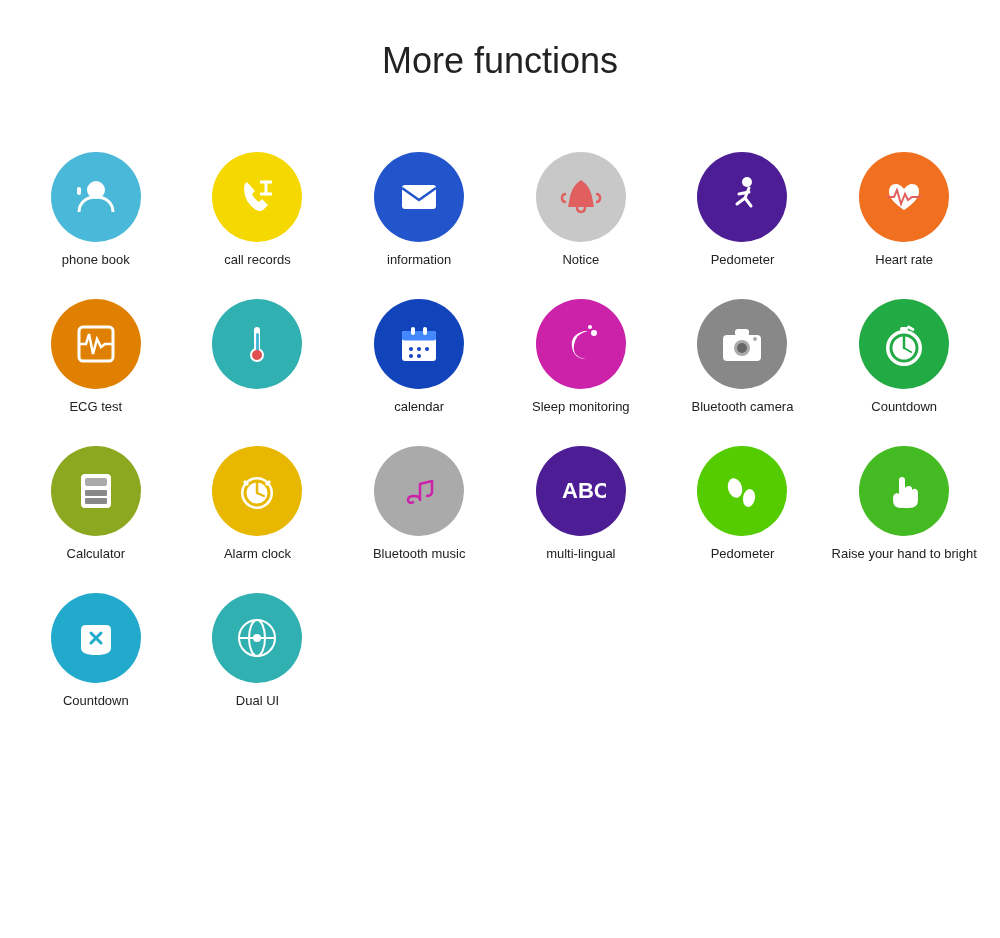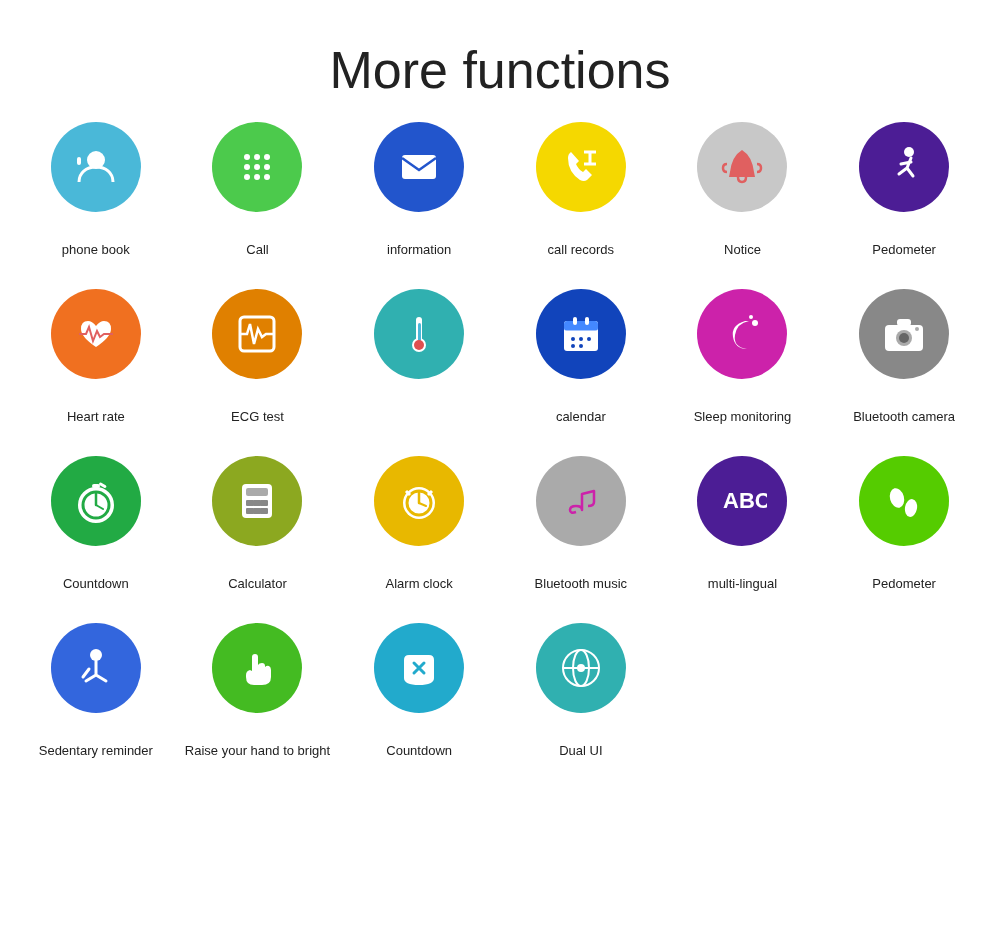--- a/index.html
+++ b/index.html
@@ -7,23 +7,23 @@
       background: #fff;
       font-family: Arial, sans-serif;
       width: 1000px;
       min-height: 938px;
       display: flex;
       flex-direction: column;
       align-items: center;
       padding: 40px 20px 40px;
     }
     h1 {
-      font-size: 52px;
+      font-size: 36px;
       font-weight: 400;
-      margin-bottom: 22px;
+      margin-bottom: 70px;
       color: #222;
     }
     .grid {
       display: grid;
       grid-template-columns: repeat(6, 1fr);
       gap: 30px 10px;
       width: 960px;
     }
     .item {
       display: flex;
@@ -40,21 +40,20 @@
       justify-content: center;
       font-size: 38px;
       color: white;
       flex-shrink: 0;
     }
     .label {
       font-size: 13px;
       text-align: center;
       color: #222;
       line-height: 1.3;
-      margin-top: 20px;
     }
     
     .bg-blue { background: #4ab8d8; }
     .bg-green { background: #4cca4c; }
     .bg-yellow { background: #f5d800; }
     .bg-darkblue { background: #2255cc; }
     .bg-lightgray { background: #c8c8c8; }
     .bg-limegreen { background: #4c1d95; }
     .bg-orange { background: #f07020; }
     .bg-amber { background: #e08000; }
@@ -86,52 +85,36 @@
       <div class="icon-circle bg-blue">
         <svg viewBox="0 0 50 50" fill="none">
           <circle cx="25" cy="18" r="9" fill="white"></circle>
           <path d="M8 40c0-9 7-15 17-15s17 6 17 15" stroke="white" stroke-width="3" fill="none"></path>
           <rect x="6" y="15" width="4" height="8" rx="2" fill="white"></rect>
         </svg>
       </div>
       <div class="label">phone book</div>
     </div>
     <div class="item">
-      <div class="icon-circle bg-green">
-        <svg viewBox="0 0 50 50" fill="none">
-          <circle cx="15" cy="15" r="3" fill="white"></circle>
-          <circle cx="25" cy="15" r="3" fill="white"></circle>
-          <circle cx="35" cy="15" r="3" fill="white"></circle>
-          <circle cx="15" cy="25" r="3" fill="white"></circle>
-          <circle cx="25" cy="25" r="3" fill="white"></circle>
-          <circle cx="35" cy="25" r="3" fill="white"></circle>
-          <circle cx="15" cy="35" r="3" fill="white"></circle>
-          <circle cx="25" cy="35" r="3" fill="white"></circle>
-          <circle cx="35" cy="35" r="3" fill="white"></circle>
-        </svg>
-      </div>
-      <div class="label">Call</div>
+      <div class="icon-circle bg-yellow">
+        <svg viewBox="0 0 50 50" fill="none">
+          <path d="M15 10 Q12 12 12 16 Q12 30 24 38 Q28 40 31 38 L36 33 L30 27 L27 30 Q22 27 20 22 L23 19 Z" fill="white"></path>
+          <path d="M28 10 L40 10 L40 10 M34 10 L34 22 M28 22 L40 22" stroke="white" stroke-width="3"></path>
+        </svg>
+      </div>
+      <div class="label">call records</div>
     </div>
     <div class="item">
       <div class="icon-circle bg-darkblue">
         <svg viewBox="0 0 50 50" fill="none">
           <rect x="8" y="13" width="34" height="24" rx="3" fill="white"></rect>
           <path d="M8 16 L25 28 L42 16" stroke="#2255cc" stroke-width="2.5"></path>
         </svg>
       </div>
       <div class="label">information</div>
-    </div>
-    <div class="item">
-      <div class="icon-circle bg-yellow">
-        <svg viewBox="0 0 50 50" fill="none">
-          <path d="M15 10 Q12 12 12 16 Q12 30 24 38 Q28 40 31 38 L36 33 L30 27 L27 30 Q22 27 20 22 L23 19 Z" fill="white"></path>
-          <path d="M28 10 L40 10 L40 10 M34 10 L34 22 M28 22 L40 22" stroke="white" stroke-width="3"></path>
-        </svg>
-      </div>
-      <div class="label">call records</div>
     </div>
     <div class="item">
       <div class="icon-circle bg-lightgray">
         <svg viewBox="0 0 50 50" fill="none">
           <path d="M25 8 Q35 14 37 30 L38 35 H12 L13 30 Q15 14 25 8Z" fill="#e06060"></path>
           <path d="M21 35 Q21 40 25 40 Q29 40 29 35" stroke="#e06060" stroke-width="2.5" fill="none"></path>
           <path d="M10 22 Q6 22 6 26 Q6 30 10 30" stroke="#e06060" stroke-width="2.5" fill="none"></path>
           <path d="M40 22 Q44 22 44 26 Q44 30 40 30" stroke="#e06060" stroke-width="2.5" fill="none"></path>
         </svg>
       </div>
@@ -273,30 +256,20 @@
     <div class="item">
       <div class="icon-circle bg-brightgreen">
         <svg viewBox="0 0 50 50" fill="none">
           <ellipse cx="18" cy="22" rx="7" ry="10" fill="white" transform="rotate(-15 18 22)"></ellipse>
           <ellipse cx="32" cy="32" rx="6" ry="9" fill="white" transform="rotate(10 32 32)"></ellipse>
         </svg>
       </div>
       <div class="label">Pedometer</div>
     </div>
     <div class="item">
-      <div class="icon-circle bg-medblue">
-        <svg viewBox="0 0 50 50" fill="none">
-          <circle cx="25" cy="12" r="6" fill="white"></circle>
-          <path d="M25 18 L25 32 M15 38 L25 32 L35 38" stroke="white" stroke-width="3" stroke-linecap="round" fill="none"></path>
-          <path d="M18 26 L12 34" stroke="white" stroke-width="3" stroke-linecap="round"></path>
-        </svg>
-      </div>
-      <div class="label">Sedentary reminder</div>
-    </div>
-    <div class="item">
       <div class="icon-circle bg-brightgreen2">
         <svg viewBox="0 0 50 50" fill="none">
           <path d="M20 28 L20 14 Q20 11 23 11 Q26 11 26 14 L26 22 Q27 20 30 20 Q33 20 33 23 L33 24 Q35 22 37 23 Q39 24 39 27 L39 34 Q39 42 30 42 L22 42 Q14 42 14 34 L14 32 Q14 28 18 27 Z" fill="white"></path>
         </svg>
       </div>
       <div class="label">Raise your hand to bright</div>
     </div>
     <div class="item">
       <div class="icon-circle bg-tealblue">
         <svg viewBox="0 0 50 50" fill="none">

